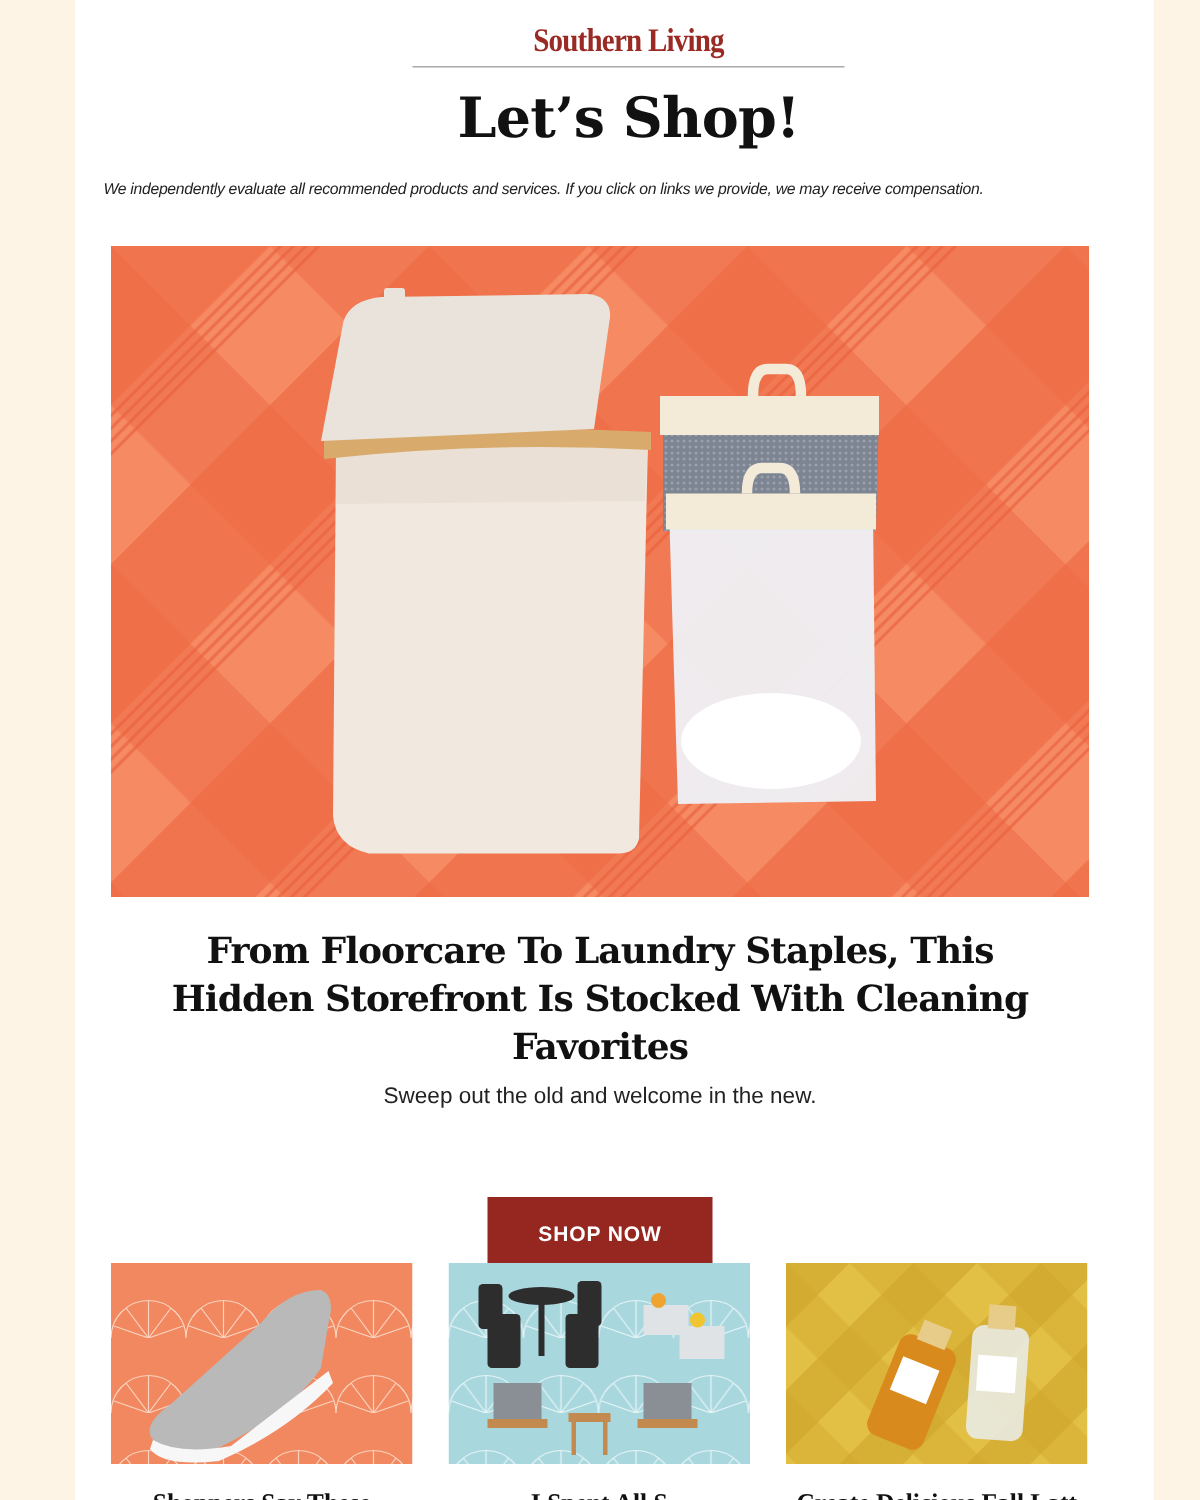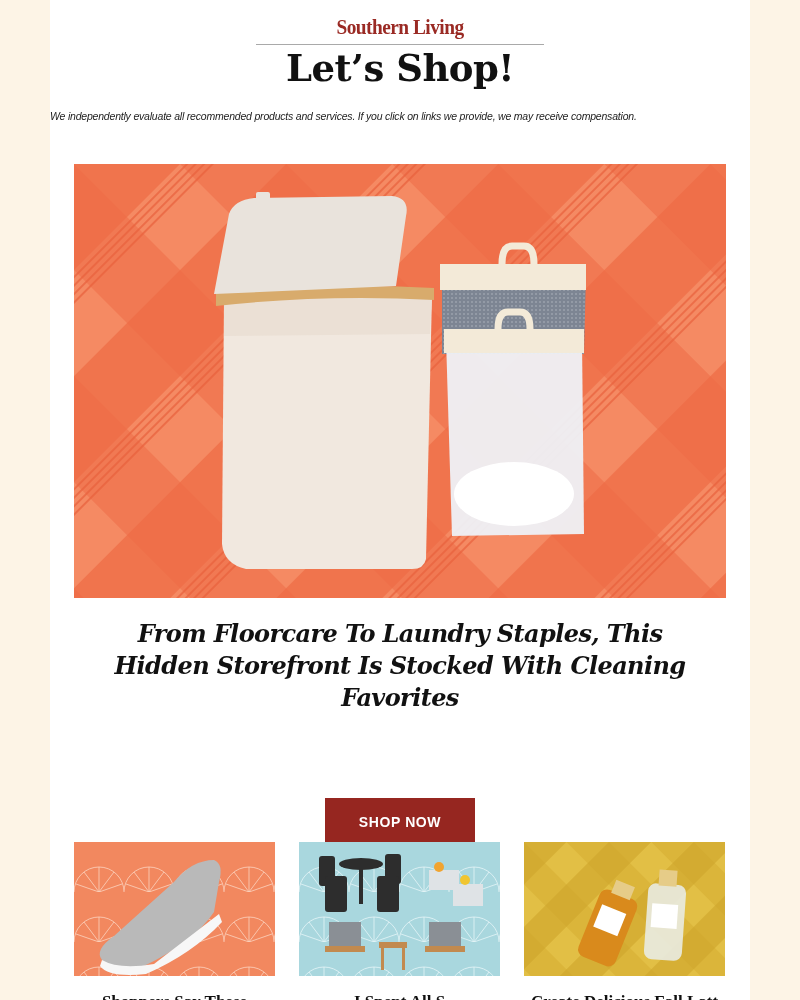--- a/index.html
+++ b/index.html
@@ -3,54 +3,54 @@
 <meta charset="utf-8">
 <style>
   html, body { margin: 0; padding: 0; }
   body {
     width: 800px; height: 1000px; overflow: hidden;
     background: #fdf4e6;
     font-family: "Liberation Sans", sans-serif;
   }
   .email {
     position: absolute; left: 50px; top: 0; width: 700px; height: 1000px;
-    background: #ffffff; overflow: hidden;
+    background: #ffffff; overflow: hidden; padding-left: 19px;
   }
   .brand {
     text-align: center; margin-top: 12px;
     font-family: "Liberation Serif", serif; font-weight: bold;
     font-size: 22px; letter-spacing: -0.6px; color: #9a2a24;
     transform: scaleX(0.88); transform-origin: center;
     height: 30px; line-height: 30px;
   }
   .rule {
     width: 288px; height: 1px; background: #a9a9a9;
     margin: 2px auto 0 auto;
   }
   .title {
     text-align: center;
     font-family: "DejaVu Serif", serif; font-weight: bold;
-    font-size: 37px; color: #111; line-height: 46px;
+    font-size: 37px; color: #111; margin-top: 10px; line-height: 46px;
     letter-spacing: -0.5px;
   }
   .disclaimer {
     font-style: italic; font-size: 10.5px;
     color: #222; margin-top: 18px; line-height: 14px;
     letter-spacing: -0.2px;
   }
   .hero {
     position: absolute; left: 24px; top: 164px; width: 652px; height: 434px;
     background: #f2724b; overflow: hidden;
   }
   .hero svg { display: block; }
   .headline {
     position: absolute; left: 40px; top: 618px; width: 620px;
     text-align: center;
     font-family: "DejaVu Serif", serif; font-weight: bold;
-    font-size: 24px; line-height: 32px; color: #111; letter-spacing: -0.6px; font-style: italic;
+    font-size: 24px; line-height: 32px; color: #111; letter-spacing: -0.6px;
   }
   .subhead {
     position: absolute; left: 0; top: 722px; width: 700px;
     text-align: center; font-size: 15px; color: #222;
   }
   .cta {
     position: absolute; left: 275px; top: 762px; width: 150px; height: 48px;
     background: #962620; color: #fff; border: none;
     font-family: "Liberation Sans", sans-serif; font-weight: bold;
     font-size: 14px; letter-spacing: 0.6px; cursor: pointer; margin-top: 36px;
@@ -109,20 +109,21 @@
       <rect x="366" y="100" width="146" height="26" fill="#f3ead8"></rect>
       <path d="M428 100 Q428 82 438 82 L450 82 Q460 82 460 100" stroke="#f3ead8" stroke-width="7" fill="none"></path>
       <path d="M372 175 L508 175 L510 370 L378 372 Z" fill="#eef1f7" opacity="0.95"></path>
       <rect x="370" y="165" width="140" height="24" fill="#f3ead8"></rect>
       <path d="M424 165 Q424 148 434 148 L446 148 Q456 148 456 165" stroke="#f3ead8" stroke-width="7" fill="none"></path>
       <ellipse cx="440" cy="330" rx="60" ry="32" fill="#ffffff"></ellipse>
     </svg>
   </a>
 
   <div class="headline">From Floorcare To Laundry Staples, This Hidden Storefront Is Stocked With Cleaning Favorites</div>
+  <div class="subhead">Sweep out the old and welcome in the new.</div>
   <button class="cta">SHOP NOW</button>
 
   <div class="cards">
 
     <div class="card" style="left:0">
       <svg class="thumb" width="201" height="134" viewBox="0 0 201 134">
         <defs>
           <pattern id="fanO" width="50" height="50" patternUnits="userSpaceOnUse">
             <rect width="50" height="50" fill="#f2885f"></rect>
             <g stroke="#fbd3bf" stroke-width="0.8" fill="none">

